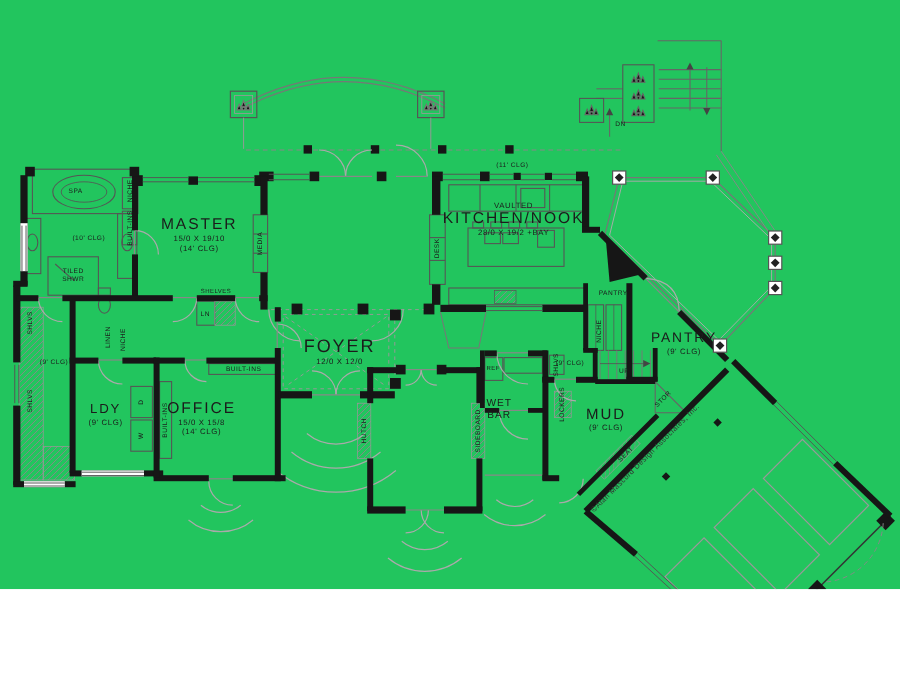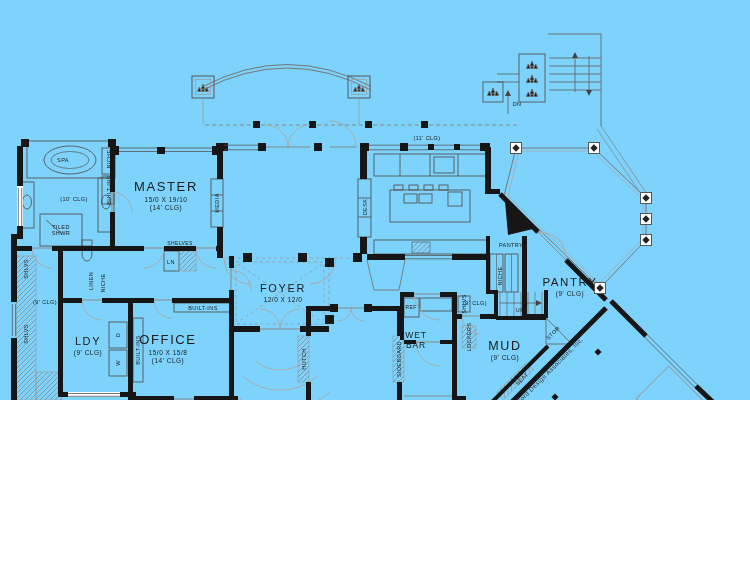--- a/index.html
+++ b/index.html
@@ -1,16 +1,16 @@
 <!DOCTYPE html>
 <html><head>
 <meta charset="utf-8">
 <style>
   html,body{margin:0;padding:0;background:#fff;}
-  #stage{position:relative;width:750px;height:400px;background:#7dd3fc;overflow:hidden;
+  #stage{position:relative;width:750px;height:491px;background:#22c55e;overflow:hidden;
          font-family:"Liberation Sans",sans-serif;}
   #stage svg{position:absolute;left:0;top:0;}
   .lbl{position:absolute;transform:translate(-50%,-50%);color:#1b1b1b;white-space:nowrap;
        text-align:center;line-height:1.12;letter-spacing:.4px;
        font-family:"Liberation Sans",sans-serif;}
   .v{transform:translate(-50%,-50%) rotate(-90deg);}
   .d45{transform:translate(-50%,-50%) rotate(-45deg);}
   .s5{font-size:5.5px;}
   .wrap{white-space:normal;}
   .room{position:absolute;transform:translate(-50%,-50%);text-align:center;color:#1b1b1b;line-height:1.15;}
@@ -394,33 +394,38 @@
     <use href="#postsq" transform="translate(600,288)"></use>
         <use href="#postsq" transform="translate(646,219)"></use>
   </g>
 </svg>
 
 <div class="room" style="left:166px;top:196px">
   <div class="nm" style="font-size:13px">MASTER</div>
   <div class="sub">15/0 X 19/10</div>
   <div class="sub">(14' CLG)</div>
 </div>
+<div class="room" style="left:428px;top:183px">
+  <div class="sub">VAULTED</div>
+  <div class="nm" style="font-size:13px">KITCHEN/NOOK</div>
+  <div class="sub">28/0 X 19/2 +BAY</div>
+</div>
 <div class="room" style="left:570px;top:287px">
   <div class="nm" style="font-size:11.5px">PANTRY</div>
   <div class="sub">(9' CLG)</div>
 </div>
 <div class="room" style="left:505px;top:350px">
   <div class="nm" style="font-size:12.5px">MUD</div>
   <div class="sub">(9' CLG)</div>
 </div>
 <div class="room" style="left:416px;top:341px">
   <div class="nm wrap" style="font-size:8.5px;width:28px;letter-spacing:.8px">WET BAR</div>
 </div>
 <div class="room" style="left:283px;top:293px">
-  <div class="nm" style="font-size:11px">FOYER</div>
+  <div class="nm" style="font-size:15px">FOYER</div>
   <div class="sub">12/0 X 12/0</div>
 </div>
 <div class="room" style="left:168px;top:349px">
   <div class="nm" style="font-size:13px">OFFICE</div>
   <div class="sub">15/0 X 15/8</div>
   <div class="sub">(14' CLG)</div>
 </div>
 <div class="room" style="left:88px;top:346px">
   <div class="nm" style="font-size:11px">LDY</div>
   <div class="sub">(9' CLG)</div>

